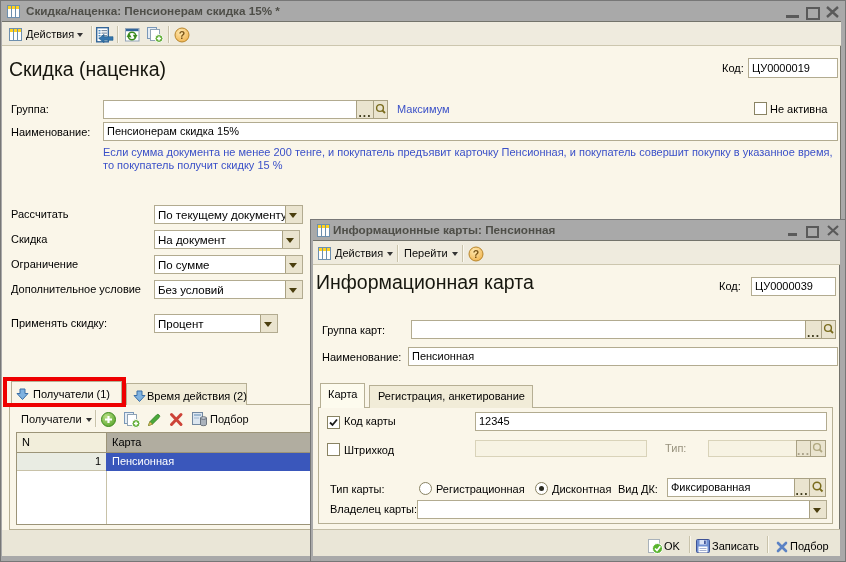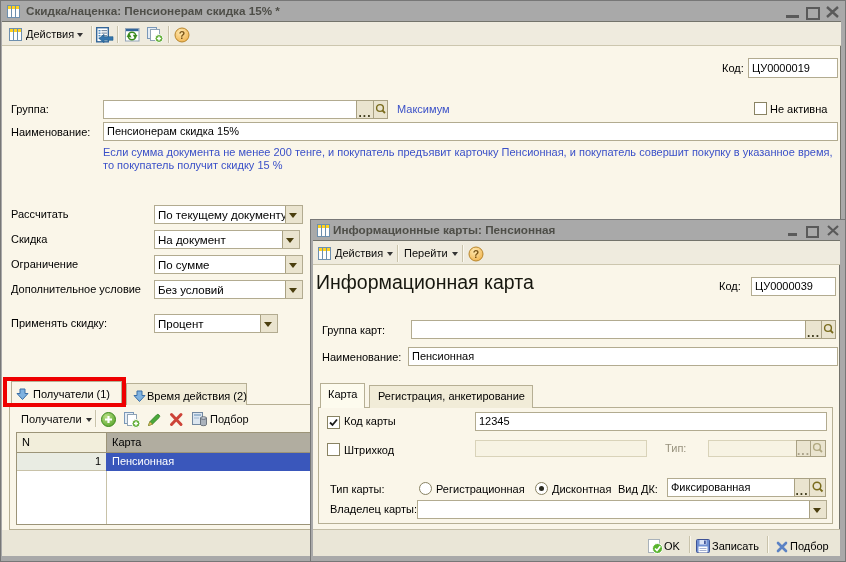--- a/index.html
+++ b/index.html
@@ -109,20 +109,21 @@
 <defs>
         <radialGradient id="hg" cx="0.4" cy="0.3" r="0.9">
           <stop offset="0" stop-color="#ffe9b0"></stop>
           <stop offset="1" stop-color="#eda93c"></stop>
         </radialGradient>
       </defs>
 <circle cx="8" cy="8" r="7" fill="url(#hg)" stroke="#b8862c"></circle>
 <text x="8" y="11.6" font-size="10.5" font-weight="bold" fill="#7a5518" text-anchor="middle" font-family="Liberation Sans">?</text>
     </svg>
 
+<div class="abs" style="left:9px;top:58px;font-size:19.5px;color:#17170f">Скидка (наценка)</div>
 <div class="lb" style="left:722px;top:62px">Код:</div>
 <div class="tb" style="left:748px;top:58px;width:90px;height:20px;line-height:18px">ЦУ0000019</div>
 
 <div class="lb" style="left:11px;top:103px">Группа:</div>
 <div class="tb" style="left:103px;top:100px;width:254px;height:19px;line-height:17px"></div>
 <div class="btn3" style="left:356px;top:100px;width:18px;height:19px">
       <i>...</i>
     </div>
 <div class="magb" style="left:373px;top:100px;width:15px;height:19px">
 <svg width="13" height="15">

